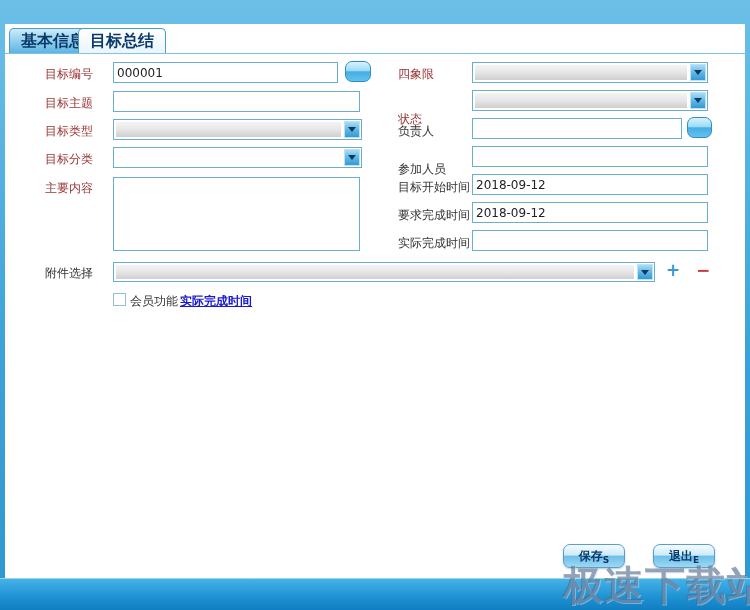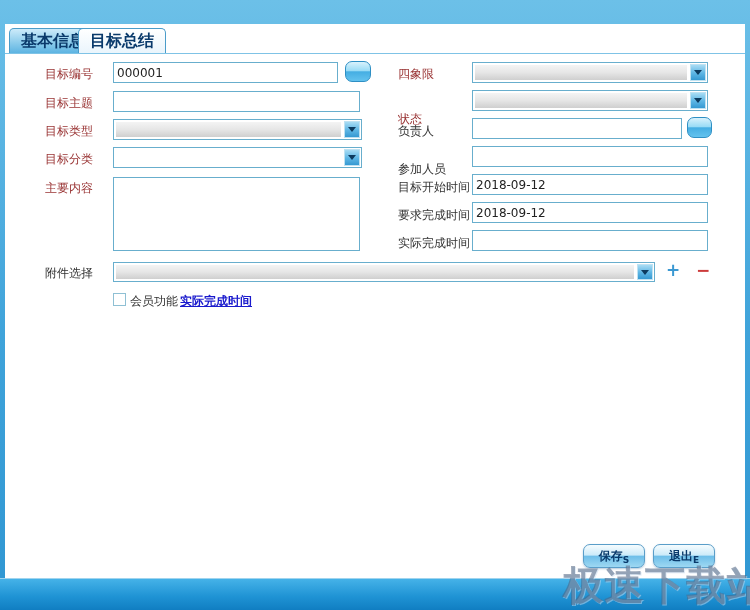--- a/index.html
+++ b/index.html
@@ -125,19 +125,19 @@
 
   <span class="flabel dark" style="left:398px;top:179px;">目标开始时间</span>
   <input class="tinput" style="left: 472px; top: 174px; width: 236px; height: 21px;" value="2018-09-12">
 
   <span class="flabel dark" style="left:398px;top:207px;">要求完成时间</span>
   <input class="tinput" style="left: 472px; top: 202px; width: 236px; height: 21px;" value="2018-09-12">
 
   <span class="flabel dark" style="left:398px;top:235px;">实际完成时间</span>
   <input class="tinput" style="left: 472px; top: 230px; width: 236px; height: 21px;" value="">
 
-  <span class="action-btn" style="left:583px;top:544px;"><span>保存</span><span class="hotkey">S</span></span>
+  <span class="action-btn" style="left:563px;top:544px;"><span>保存</span><span class="hotkey">S</span></span>
   <span class="action-btn" style="left:653px;top:544px;"><span>退出</span><span class="hotkey">E</span></span>
 
   <div class="bottomband"></div>
   <div class="watermark">极速下载站</div>
 
 </div>
 
 </body></html>

